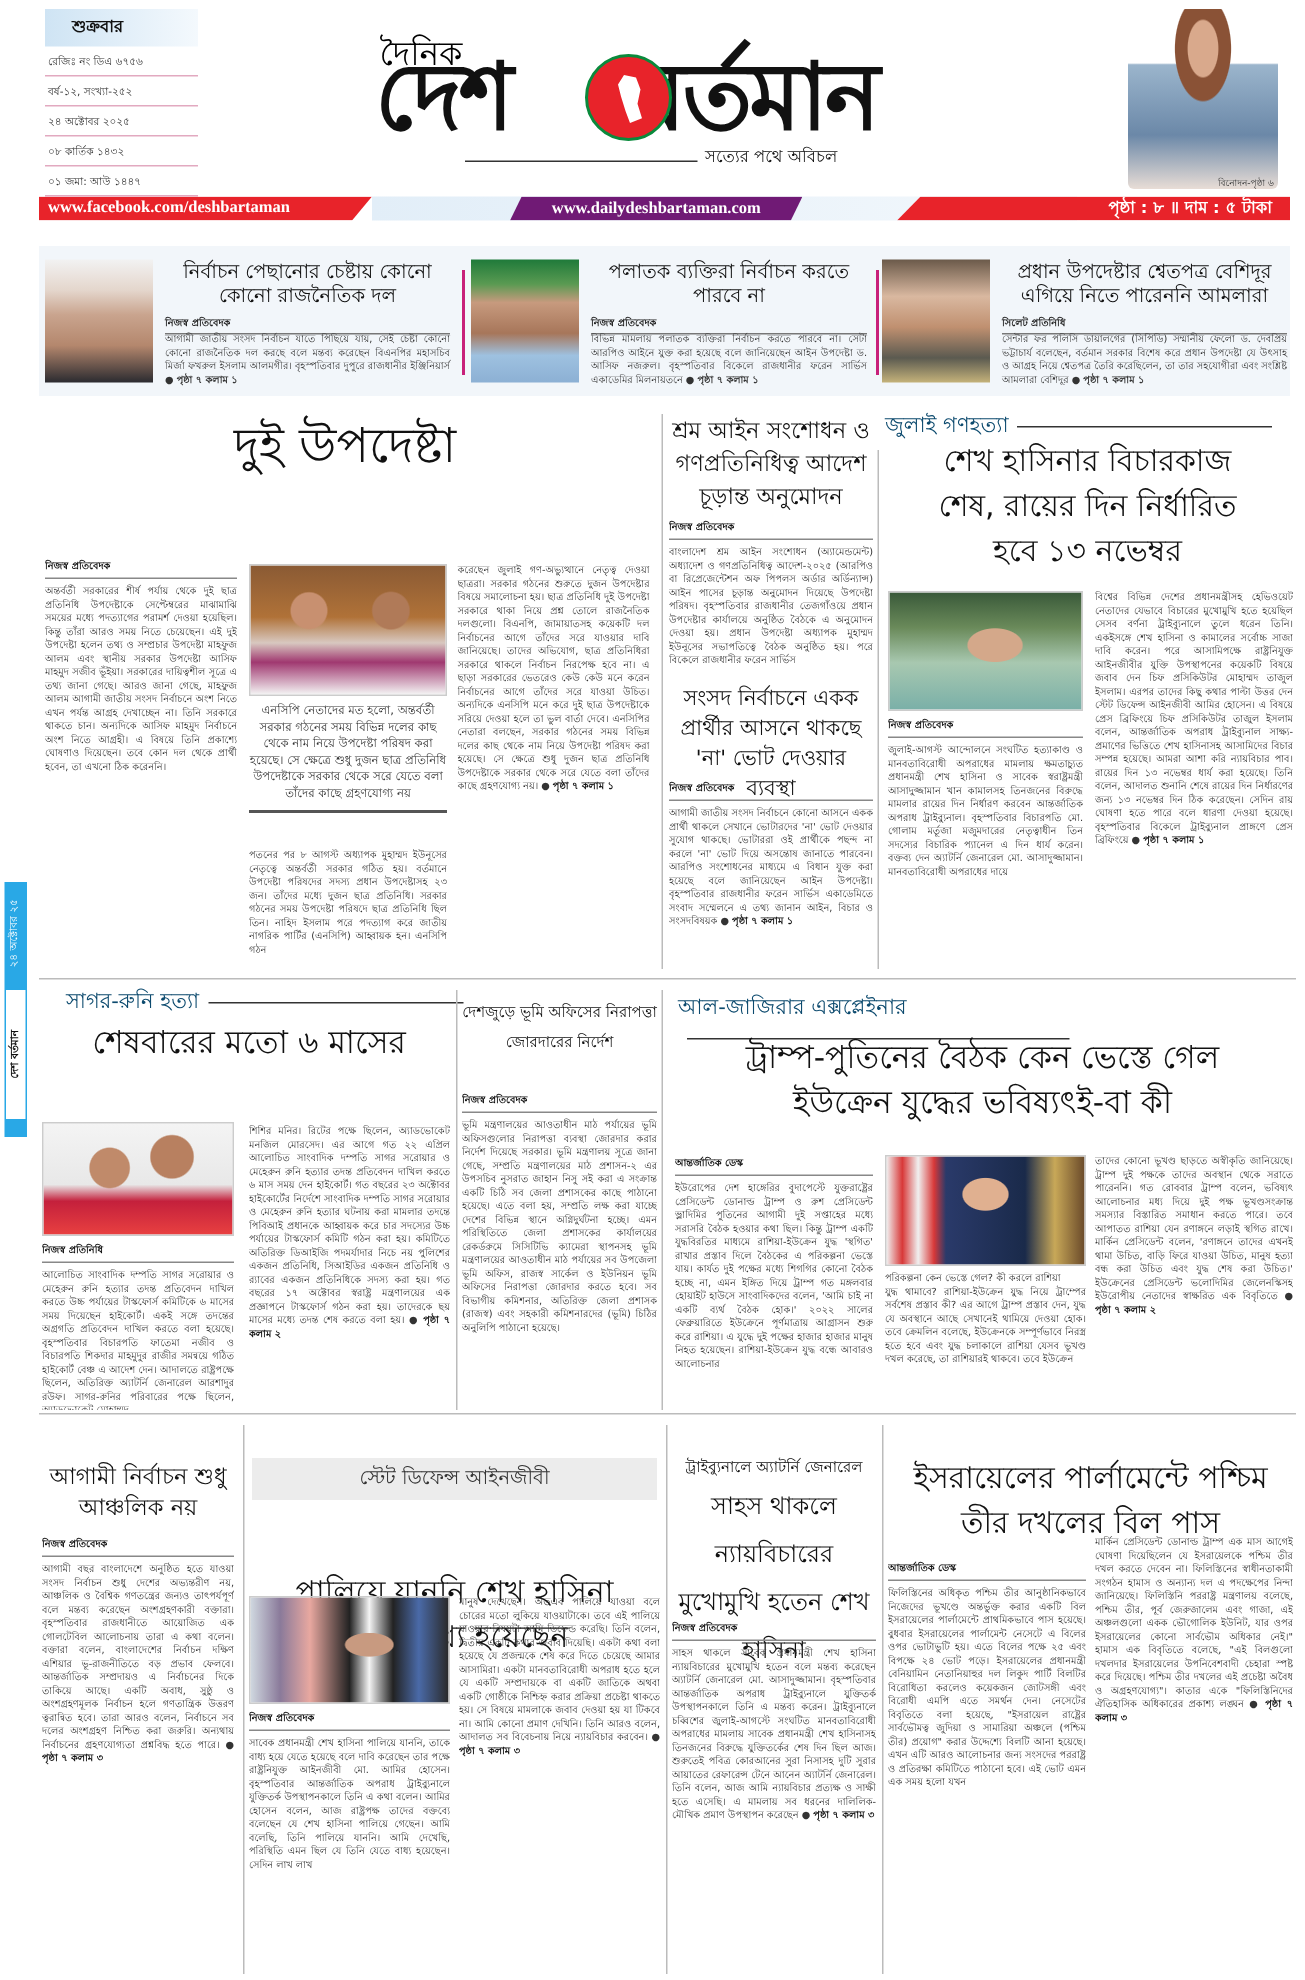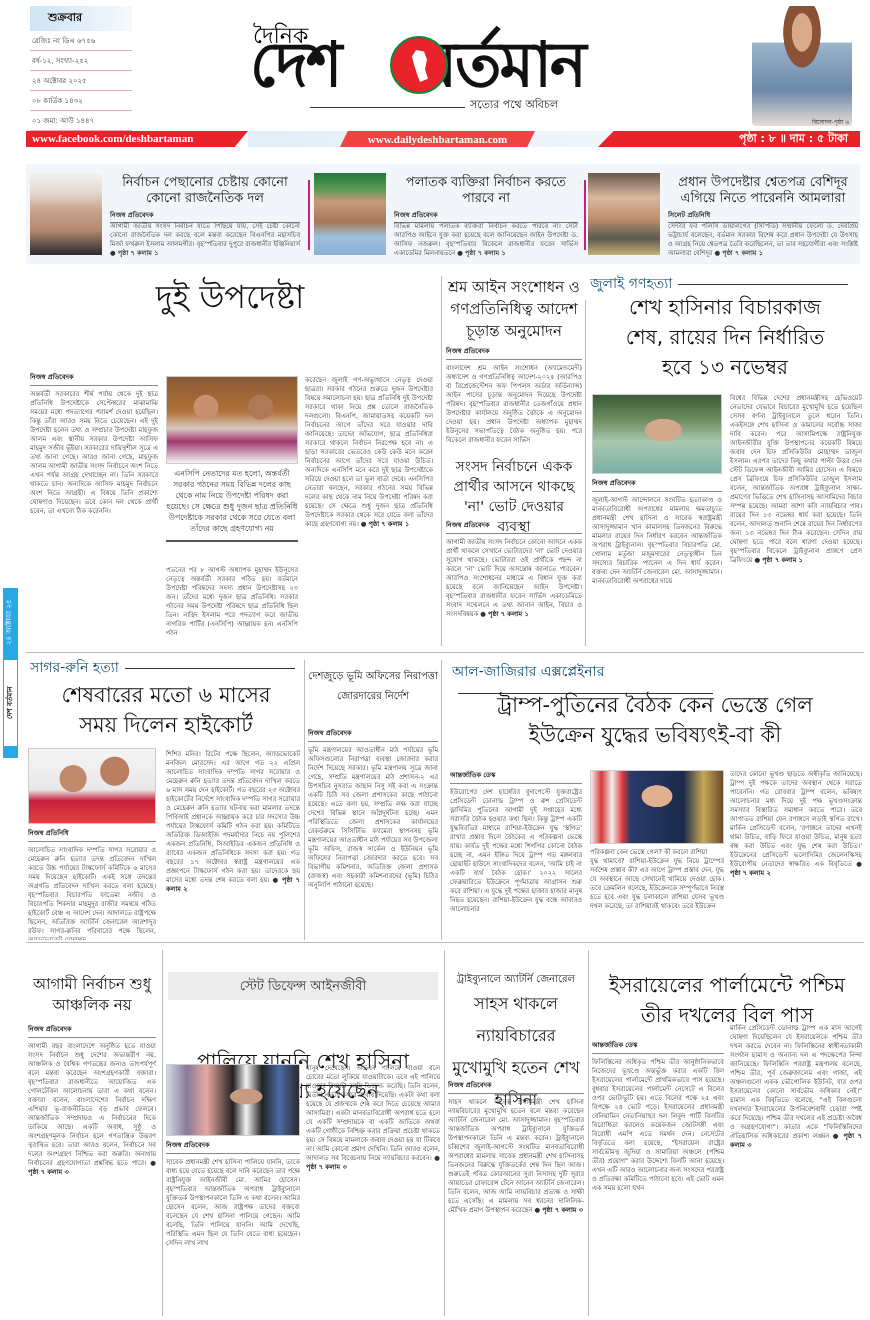--- a/index.html
+++ b/index.html
@@ -15,21 +15,21 @@
 .brand .b2{margin-left:82px}
 .logo{left:390px;top:36px;width:58px;height:58px;border-radius:50%;background:#e8232a;border:2px solid #0a8a3c}
 .logo:after{content:"";position:absolute;left:18px;top:12px;width:20px;height:32px;background:#fff;clip-path:polygon(30% 0,70% 5%,85% 30%,75% 60%,90% 90%,50% 100%,35% 75%,20% 45%,10% 20%)}
 .tagline-rule{left:310px;top:107px;width:155px;height:1px;background:#333}
 .tagline{left:470px;top:96px;font-size:11px;color:#111}
 .model{left:752px;top:6px;width:100px;height:120px;background:radial-gradient(ellipse at 50% 22%,#d9a98c 0 14%,#8a5236 15% 26%,transparent 27%),linear-gradient(180deg,#fff 0,#fff 30%,#9bb5cc 31%,#6b88a8 70%,#e8ddd6 100%);border-radius:4px}
 .model-cap{left:812px;top:117px;font-size:6px;color:#333}
 .bar{top:131px;height:16px}
 .fb{left:26px;width:222px;background:#e8232a;clip-path:polygon(0 0,100% 0,94% 100%,0 100%);color:#fff;font-family:"Liberation Serif",serif;font-weight:bold;font-size:11px;padding:1px 0 0 6px}
 .web{left:248px;width:470px;background:linear-gradient(90deg,#e2eef8,#f3f8fc)}
-.webtxt{left:340px;top:131px;width:195px;height:16px;background:#ef4444;clip-path:polygon(4% 0,100% 0,96% 100%,0 100%);color:#fff;font-family:"Liberation Serif",serif;font-weight:bold;font-size:11px;text-align:center;line-height:16px}
+.webtxt{left:340px;top:131px;width:195px;height:16px;background:#701a75;clip-path:polygon(4% 0,100% 0,96% 100%,0 100%);color:#fff;font-family:"Liberation Serif",serif;font-weight:bold;font-size:11px;text-align:center;line-height:16px}
 .price{left:598px;width:262px;background:#e8232a;clip-path:polygon(6% 0,100% 0,100% 100%,0 100%);color:#fff;font-size:11px;font-weight:bold;text-align:right;padding-right:12px;line-height:16px}
 
 .strip{left:26px;top:164px;width:834px;height:100px;background:#f2f6fa}
 .tease{position:absolute;top:4px;height:92px}
 .tphoto{position:absolute;top:5px;width:72px;height:82px}
 .ttitle{position:absolute;font-size:13px;text-align:center;color:#111;line-height:16px}
 .tby{position:absolute;font-size:6.5px;font-weight:bold;border-bottom:1px solid #777;padding-bottom:1px}
 .tbody{position:absolute;font-size:6.5px;line-height:9px;color:#333;text-align:justify}
 .vline{position:absolute;width:2px;background:#c8207a}
 
@@ -133,24 +133,23 @@
 </div>
 <div class="abs" style="left:730px;top:394px;width:132px;height:250px;overflow:hidden">
   <div class="txt"><span>বিশ্বের বিভিন্ন দেশের প্রধানমন্ত্রীসহ হেভিওয়েট নেতাদের যেভাবে বিচারের মুখোমুখি হতে হয়েছিল সেসব বর্ণনা ট্রাইব্যুনালে তুলে ধরেন তিনি। একইসঙ্গে শেখ হাসিনা ও কামালের সর্বোচ্চ সাজা দাবি করেন। পরে আসামিপক্ষে রাষ্ট্রনিযুক্ত আইনজীবীর যুক্তি উপস্থাপনের কয়েকটি বিষয়ে জবাব দেন চিফ প্রসিকিউটর মোহাম্মদ তাজুল ইসলাম। এরপর তাদের কিছু কথার পাল্টা উত্তর দেন স্টেট ডিফেন্স আইনজীবী আমির হোসেন। এ বিষয়ে প্রেস ব্রিফিংয়ে চিফ প্রসিকিউটর তাজুল ইসলাম বলেন, আন্তর্জাতিক অপরাধ ট্রাইব্যুনাল সাক্ষ্য-প্রমাণের ভিত্তিতে শেখ হাসিনাসহ আসামিদের বিচার সম্পন্ন হয়েছে। আমরা আশা করি ন্যায়বিচার পাব। রায়ের দিন ১৩ নভেম্বর ধার্য করা হয়েছে। তিনি বলেন, আদালত শুনানি শেষে রায়ের দিন নির্ধারণের জন্য ১৩ নভেম্বর দিন ঠিক করেছেন। সেদিন রায় ঘোষণা হতে পারে বলে ধারণা দেওয়া হয়েছে। বৃহস্পতিবার বিকেলে ট্রাইব্যুনাল প্রাঙ্গণে প্রেস ব্রিফিংয়ে</span> ● <span class="cont">পৃষ্ঠা ৭ কলাম ১</span></div>
 </div>
 
 <div class="fold"></div>
 <div class="fold-a">২৪ অক্টোবর ২৫</div>
 <div class="fold-b">দেশ বর্তমান</div>
 
 <div style="position:absolute;left:26px;top:652px;width:838px;height:1px;background:#bbb"></div>
-<div class="abs kicker" style="left:30px;top:656px;width:270px"><span>সাগর-রুনি হত্যা</span><span class="kline" style="width:170px"></span></div>
+<div class="abs kicker" style="left:44px;top:656px;width:270px"><span>সাগর-রুনি হত্যা</span><span class="kline" style="width:170px"></span></div>
 <div class="abs hl" style="left:30px;top:680px;width:272px;font-size:21px;line-height:30px">
   <div>শেষবারের মতো ৬ মাসের</div>
-  <div>সময় দিলেন হাইকোর্ট</div>
 </div>
 <div class="photo" style="left:28px;top:748px;width:128px;height:76px;background:radial-gradient(circle at 35% 40%,#c08a6a 0 14%,transparent 15%),radial-gradient(circle at 68% 30%,#b88060 0 14%,transparent 15%),linear-gradient(180deg,#f4f4f4 0,#e8e8e8 55%,#c4203c 70%,#e84040 100%)"></div>
 <div class="abs" style="left:28px;top:828px;width:128px;height:112px;overflow:hidden">
   <div class="by">নিজস্ব প্রতিনিধি</div>
   <div class="txt">আলোচিত সাংবাদিক দম্পতি সাগর সরোয়ার ও মেহেরুন রুনি হত্যার তদন্ত প্রতিবেদন দাখিল করতে উচ্চ পর্যায়ের টাস্কফোর্স কমিটিকে ৬ মাসের সময় দিয়েছেন হাইকোর্ট। একই সঙ্গে তদন্তের অগ্রগতি প্রতিবেদন দাখিল করতে বলা হয়েছে। বৃহস্পতিবার বিচারপতি ফাতেমা নজীব ও বিচারপতি শিকদার মাহমুদুর রাজীর সমন্বয়ে গঠিত হাইকোর্ট বেঞ্চ এ আদেশ দেন। আদালতে রাষ্ট্রপক্ষে ছিলেন, অতিরিক্ত অ্যাটর্নি জেনারেল আরশাদুর রউফ। সাগর-রুনির পরিবারের পক্ষে ছিলেন, অ্যাডভোকেট মোহাম্মদ</div>
 </div>
 <div class="abs" style="left:166px;top:750px;width:134px;height:190px;overflow:hidden">
   <div class="txt"><span>শিশির মনির। রিটের পক্ষে ছিলেন, অ্যাডভোকেট মনজিল মোরসেদ। এর আগে গত ২২ এপ্রিল আলোচিত সাংবাদিক দম্পতি সাগর সরোয়ার ও মেহেরুন রুনি হত্যার তদন্ত প্রতিবেদন দাখিল করতে ৬ মাস সময় দেন হাইকোর্ট। গত বছরের ২৩ অক্টোবর হাইকোর্টের নির্দেশে সাংবাদিক দম্পতি সাগর সরোয়ার ও মেহেরুন রুনি হত্যার ঘটনায় করা মামলার তদন্তে পিবিআই প্রধানকে আহ্বায়ক করে চার সদস্যের উচ্চ পর্যায়ের টাস্কফোর্স কমিটি গঠন করা হয়। কমিটিতে অতিরিক্ত ডিআইজি পদমর্যাদার নিচে নয় পুলিশের একজন প্রতিনিধি, সিআইডির একজন প্রতিনিধি ও র‌্যাবের একজন প্রতিনিধিকে সদস্য করা হয়। গত বছরের ১৭ অক্টোবর স্বরাষ্ট্র মন্ত্রণালয়ের এক প্রজ্ঞাপনে টাস্কফোর্স গঠন করা হয়। তাদেরকে ছয় মাসের মধ্যে তদন্ত শেষ করতে বলা হয়।</span> ● <span class="cont">পৃষ্ঠা ৭ কলাম ২</span></div>
 </div>
 

